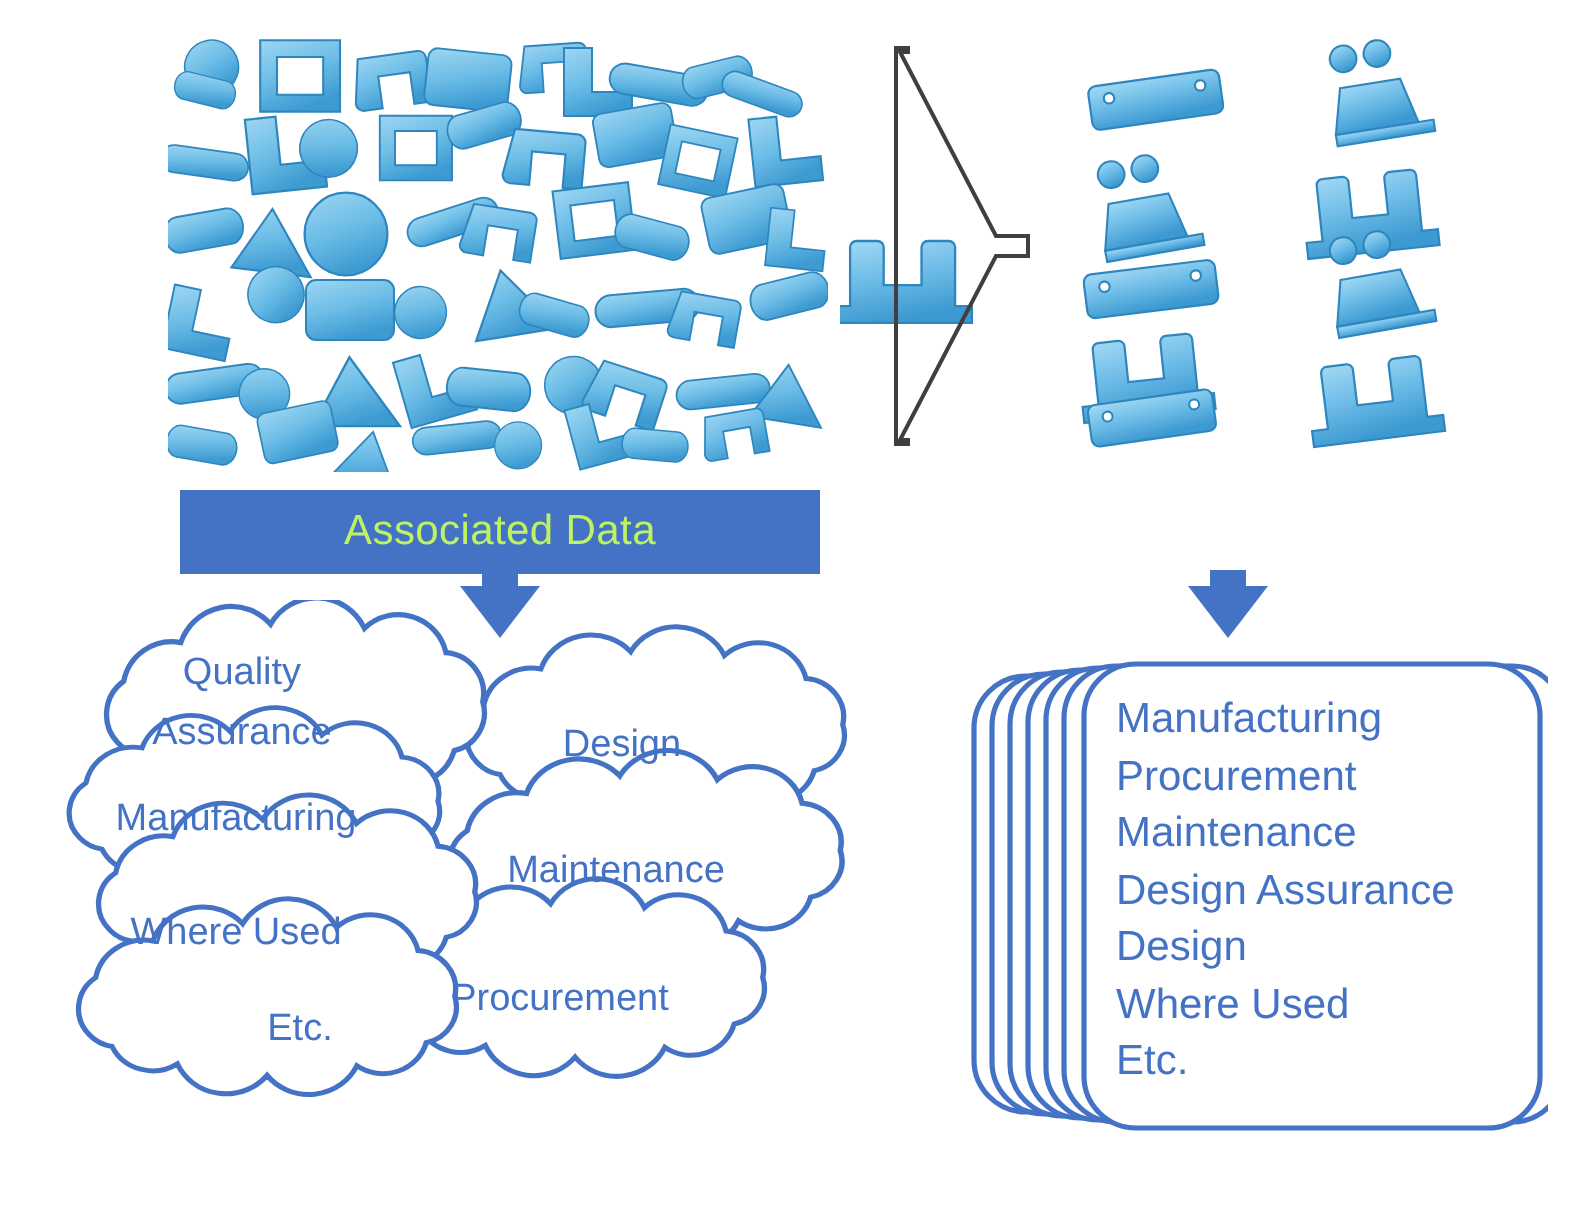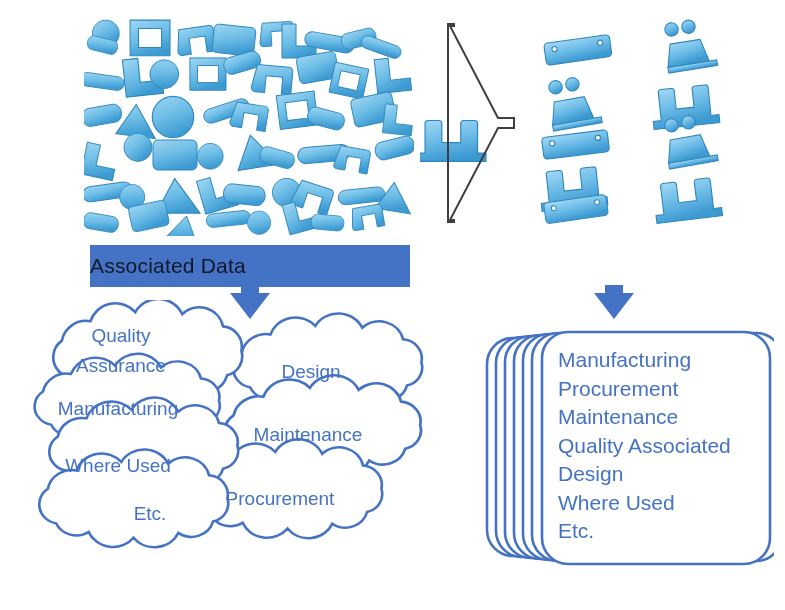--- a/index.html
+++ b/index.html
@@ -7,22 +7,22 @@
     width:785px;height:610px;position:relative;overflow:hidden;
     font-family:"Liberation Sans","DejaVu Sans",sans-serif;
     background:#ffffff;
   }
   .stage{position:absolute;left:0;top:0;width:785px;height:610px;}
 
   
   .banner{
     position:absolute;
     background:#4472C4;
-    color:#0f172a;
-    display:flex;align-items:center;justify-content:flex-start;
+    color:#bef264;
+    display:flex;align-items:center;justify-content:center;
     font-size:21px;
     letter-spacing:.2px;
     white-space:nowrap;
     z-index:6;
   }
   #banner-left{left:90px;top:245px;width:320px;height:42px;}
   #banner-right{left:462px;top:245px;width:303px;height:42px;}
 
   .arrow-down{
     position:absolute;
@@ -429,19 +429,19 @@
       <rect x="39" y="8" width="250" height="226" rx="26" ry="26"></rect>
       <rect x="48" y="7" width="250" height="228" rx="26" ry="26"></rect>
       <rect x="58" y="6" width="228" height="232" rx="26" ry="26"></rect>
     </g>
   </svg>
 
   <div id="card-list">
     <div>Manufacturing</div>
     <div>Procurement</div>
     <div>Maintenance</div>
-    <div>Quality Associated</div>
+    <div>Design Assurance</div>
     <div>Design</div>
     <div>Where Used</div>
     <div>Etc.</div>
   </div>
 
 </div>
 
 </body></html>

